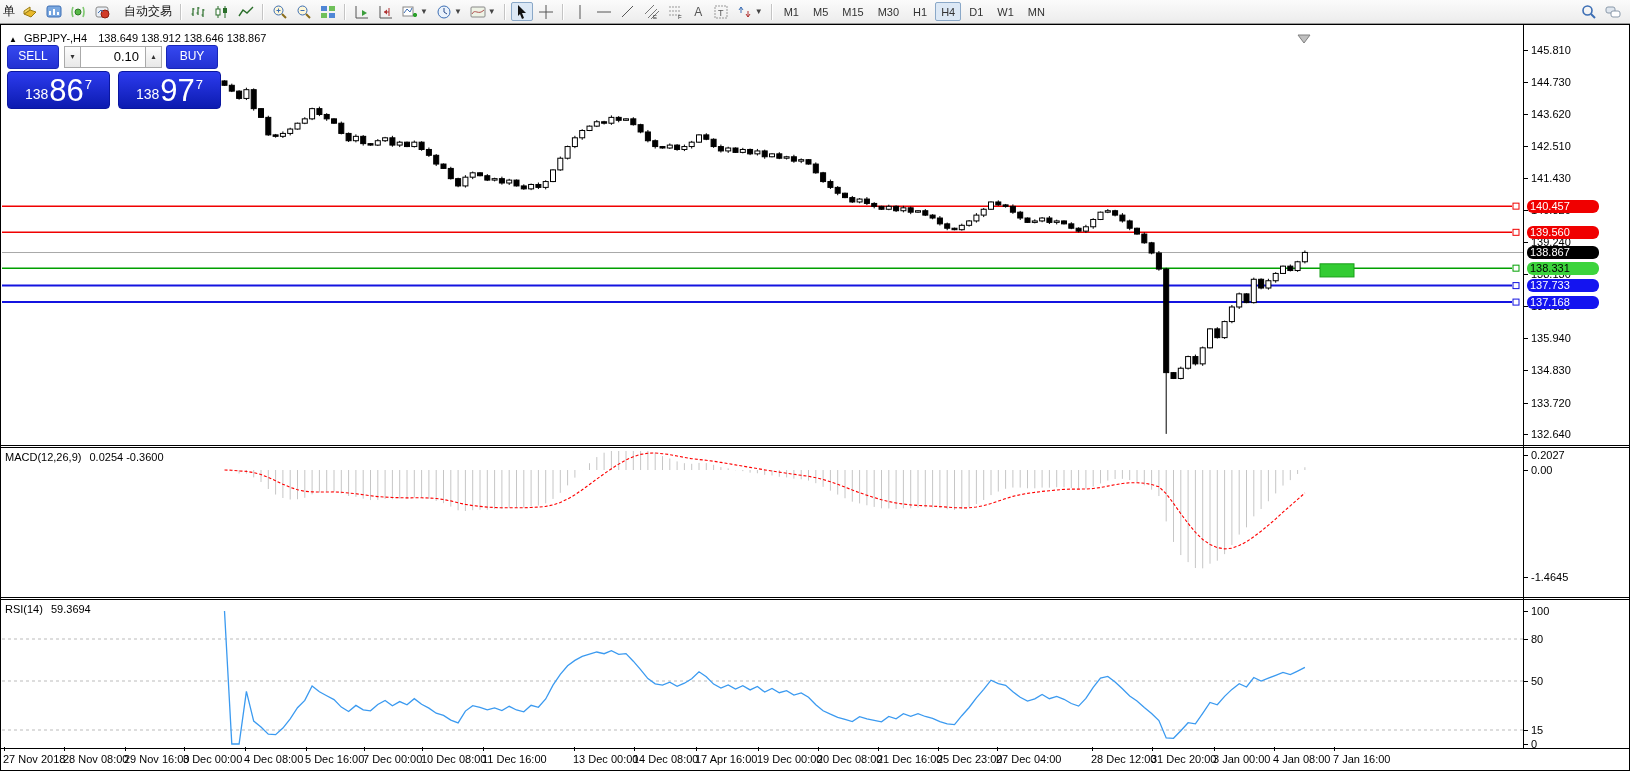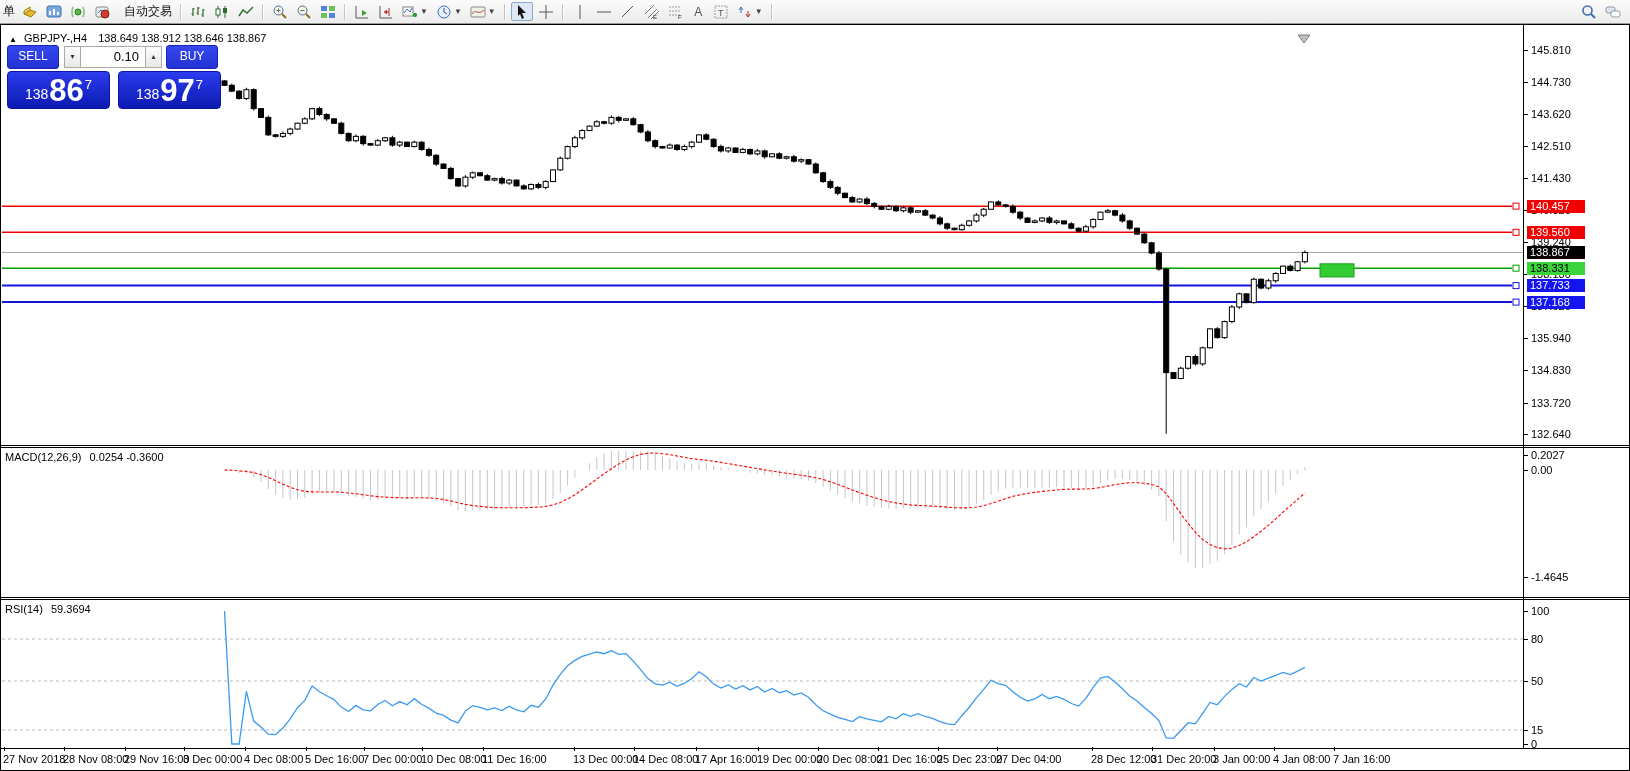--- a/index.html
+++ b/index.html
@@ -16,22 +16,22 @@
   .caret{font-size:8px;color:#444;margin-left:2px;}
   .cjk{font-size:12px;color:#111;}
   svg.i16{width:16px;height:16px;display:block;}
   
   #chart-root{position:absolute;left:0;top:24px;width:1628px;height:745px;background:#fff;
               border:1px solid #000;box-sizing:content-box;}
   .sep{position:absolute;left:0;width:1628px;height:1px;background:#000;}
   #axis-line{position:absolute;left:1522px;top:0;width:1px;height:721px;background:#000;}
   .axlab{position:absolute;left:1530px;font-size:11px;color:#000;white-space:nowrap;line-height:11px;}
   .axtick{position:absolute;left:1523px;width:4px;height:1px;background:#000;}
-  .badge{position:absolute;left:1526px;width:58px;height:13px;font-size:11px;line-height:13px;
-         padding-left:3px;box-sizing:border-box;white-space:nowrap;}
+  .badge{position:absolute;left:1526px;width:72px;height:13px;font-size:11px;line-height:13px;
+         padding-left:3px;box-sizing:border-box;white-space:nowrap;border-radius:6px;}
   .tlab{position:absolute;top:728px;font-size:11px;color:#000;white-space:nowrap;}
   .ttick{position:absolute;top:722px;width:1px;height:4px;background:#000;}
   svg.panel{position:absolute;left:1px;}
   
   #main-title{position:absolute;left:8px;top:7px;font-size:11px;color:#000;white-space:nowrap;}
   #main-title .tri{font-size:8px;margin-right:4px;}
   .ind-head{position:absolute;left:4px;font-size:11px;color:#000;white-space:nowrap;}
   
   #trade{position:absolute;left:6px;top:20px;width:214px;}
   #trade .row1{display:flex;align-items:center;height:23px;}
@@ -39,21 +39,21 @@
         border-radius:3px;height:22px;line-height:20px;text-align:center;}
   #sell-btn{width:50px;} #buy-btn{width:50px;margin-left:4px;}
   .spin{width:15px;height:20px;border:1px solid #aaa;background:linear-gradient(#fdfdfd,#e8e8e8);
         font-size:8px;color:#333;text-align:center;line-height:20px;}
   #vol{width:58px;height:20px;border:1px solid #aaa;border-left:none;border-right:none;font-size:13px;
        text-align:right;padding:0 6px 0 0;font-family:"Liberation Sans",sans-serif;}
   .bigbox{background:linear-gradient(#2c3bee,#0c1bb0);border:1px solid #0a16a0;border-radius:4px;
           width:103px;height:38px;color:#fff;display:flex;align-items:flex-end;justify-content:center;
           padding-bottom:2px;box-sizing:border-box;}
   .bigbox .pre{font-size:14px;margin:0 1px 4px 0;}
-  .bigbox .big{font-size:31px;font-weight:bold;line-height:30px;}
+  .bigbox .big{font-size:31px;font-weight:normal;line-height:30px;}
   .bigbox .sup{font-size:13px;margin:0 0 14px 1px;}
   #boxes{display:flex;gap:8px;margin-top:3px;}
   
   #annot{position:absolute;font-weight:bold;font-size:22px;letter-spacing:0px;white-space:nowrap;}
 </style>
 </head>
 <body>
 
 <div id="app">
 
@@ -213,20 +213,31 @@
         </svg>
       </span>
     <span class="tbtn">
       <svg class="i16" viewBox="0 0 16 16">
           <path d="M4 3 L4 9 M4 3 l-2 3 M4 3 l2 3" stroke="#3c6eb4" fill="none"></path>
           <path d="M11 13 L11 7 M11 13 l-2 -3 M11 13 l2 -3" stroke="#b03030" fill="none"></path>
         </svg>
       <span class="caret">▼</span>
       </span>
     <span class="tsep"></span>
+    <span id="tf-holder" style="display:flex;align-items:center">
+        <span class="tbtn tftext" style="">M1</span>
+        <span class="tbtn tftext" style="">M5</span>
+        <span class="tbtn tftext" style="">M15</span>
+        <span class="tbtn tftext" style="">M30</span>
+        <span class="tbtn tftext" style="">H1</span>
+        <span class="tbtn tftext pressed" style="">H4</span>
+        <span class="tbtn tftext" style="">D1</span>
+        <span class="tbtn tftext" style="">W1</span>
+        <span class="tbtn tftext" style="">MN</span>
+      </span>
     <span style="flex:1"></span>
     <span class="tbtn">
       <svg class="i16" viewBox="0 0 16 16">
           <circle cx="6.5" cy="6.5" r="4.5" fill="none" stroke="#3c6eb4" stroke-width="1.6"></circle>
           <path d="M10 10 L14 14" stroke="#3c6eb4" stroke-width="2"></path>
         </svg>
       </span>
     <span class="tbtn" style="margin-right:6px">
       <svg class="i16" viewBox="0 0 16 16">
           <rect x="1" y="3" width="9" height="6" rx="2" fill="#dfe6ee" stroke="#8a99aa"></rect>

